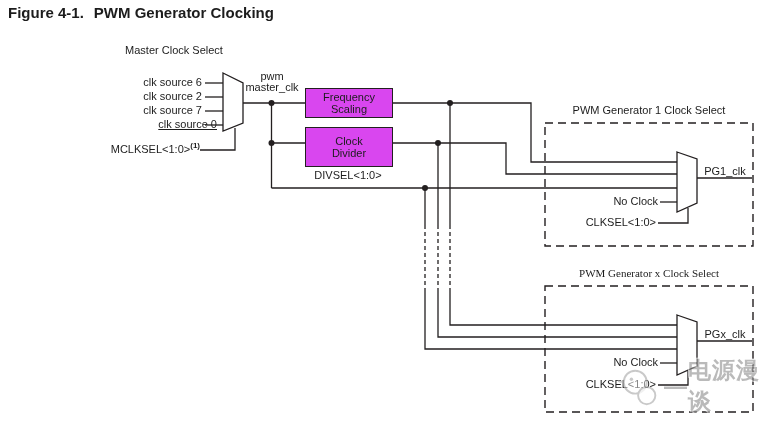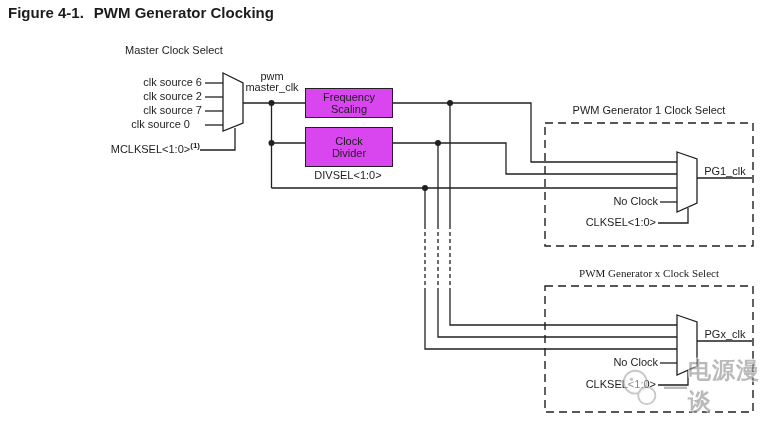--- a/index.html
+++ b/index.html
@@ -114,21 +114,21 @@
 
   <div class="figtitle">
     <span>Figure 4-1.</span><span class="gap"></span><span>PWM Generator Clocking</span>
   </div>
 
   <div class="lbl c" style="left:104px;top:44px;width:140px;">Master Clock Select</div>
 
   <div class="lbl r" style="left:100px;top:76px;width:102px;">clk source 6</div>
   <div class="lbl r" style="left:100px;top:90px;width:102px;">clk source 2</div>
   <div class="lbl r" style="left:100px;top:104px;width:102px;">clk source 7</div>
-  <div class="lbl r" style="left:88px;top:118px;width:102px;">clk source 0</div>
+  <div class="lbl r" style="left:115px;top:118px;width:102px;text-decoration:underline;">clk source 0</div>
 
   <div class="lbl r" style="left:60px;top:143px;width:140px;">
     <span>MCLKSEL&lt;1:0&gt;</span><sup class="fn">(1)</sup>
   </div>
 
   <div class="lbl c muxlabel2" style="left:240px;top:71px;width:64px;">
     <div>pwm</div>
     <div>master_clk</div>
   </div>
 

